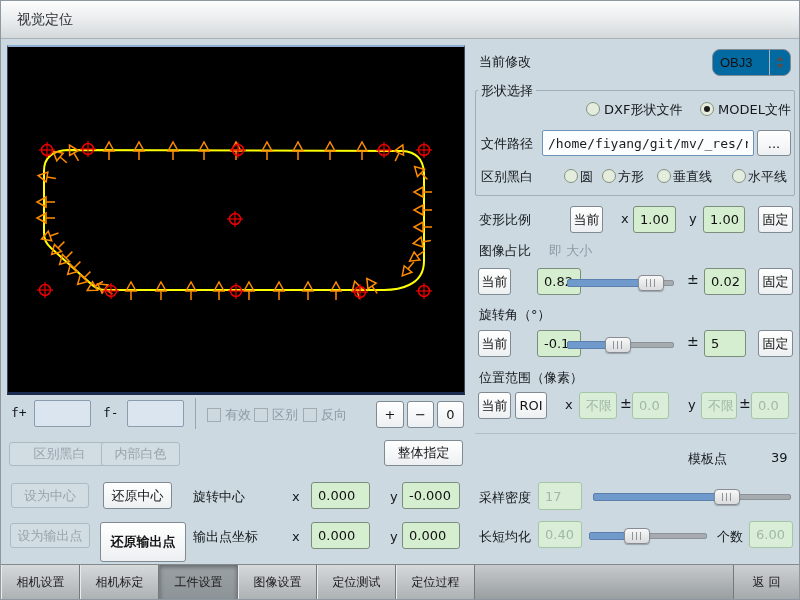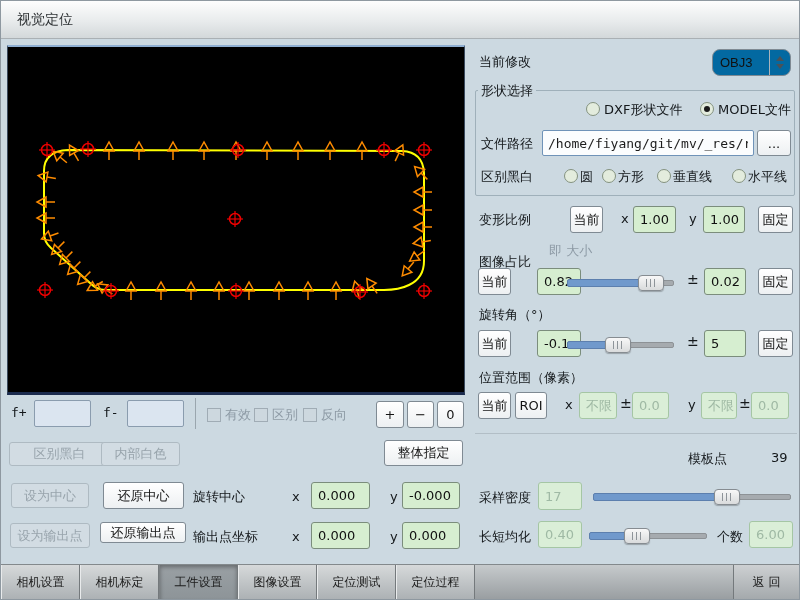--- a/index.html
+++ b/index.html
@@ -379,21 +379,21 @@
     <div class="lbl" style="left:747px;top:129px;">水平线</div>
 
     <div class="lbl" style="left:478px;top:172px;">变形比例</div>
     <div class="btn" style="left:569px;top:167px;width:33px;height:27px;">当前</div>
     <div class="lbl" style="left:620px;top:172px;">x</div>
     <div class="gfield" style="left:632px;top:167px;width:43px;height:27px;">1.00</div>
     <div class="lbl" style="left:688px;top:172px;">y</div>
     <div class="gfield" style="left:702px;top:167px;width:42px;height:27px;">1.00</div>
     <div class="btn" style="left:757px;top:167px;width:35px;height:27px;">固定</div>
 
-    <div class="lbl" style="left:478px;top:214px;font-family:Liberation Serif, serif;">图像占比</div>
+    <div class="lbl" style="left:478px;top:203px;font-family:Liberation Serif, serif;">图像占比</div>
     <div class="glbl" style="left:548px;top:203px;">即 大小</div>
     <div class="btn" style="left:477px;top:229px;width:33px;height:27px;">当前</div>
     <div class="gfield" style="left:536px;top:229px;width:44px;height:27px;">0.82</div>
     <div class="slider" style="left:566px;top:235px;width:107px;">
       <div class="sl-track"></div>
         <div class="sl-fill" style="width: 78%;"></div>
         <div class="sl-handle" style="left: 78%;"></div>
     </div>
     <div class="pm" style="left:686px;top:232px;">±</div>
     <div class="gfield" style="left:703px;top:229px;width:42px;height:27px;">0.02</div>
@@ -461,29 +461,29 @@
 
     <div class="btn" style="left:375px;top:362px;width:28px;height:27px;">+</div>
     <div class="btn" style="left:406px;top:362px;width:27px;height:27px;">−</div>
     <div class="btn" style="left:436px;top:362px;width:27px;height:27px;">0</div>
 
     <div class="btn off" style="left:8px;top:403px;width:101px;height:24px;">区别黑白</div>
     <div class="btn off" style="left:100px;top:403px;width:79px;height:24px;">内部白色</div>
     <div class="btn" style="left:383px;top:401px;width:79px;height:26px;">整体指定</div>
 
     <div class="btn off" style="left:10px;top:444px;width:78px;height:25px;">设为中心</div>
-    <div class="btn" style="left:102px;top:443px;width:81px;height:27px;">还原中心</div>
+    <div class="btn" style="left:102px;top:443px;width:69px;height:27px;">还原中心</div>
     <div class="lbl" style="left:192px;top:449px;">旋转中心</div>
     <div class="lbl" style="left:291px;top:450px;">x</div>
     <div class="gfield" style="left:310px;top:443px;width:59px;height:27px;">0.000</div>
     <div class="lbl" style="left:389px;top:450px;">y</div>
     <div class="gfield" style="left:401px;top:443px;width:58px;height:27px;">-0.000</div>
 
     <div class="btn off" style="left:9px;top:484px;width:80px;height:25px;">设为输出点</div>
-    <div class="btn" style="left:99px;top:483px;width:86px;height:21px;">还原输出点</div>
+    <div class="btn" style="left:99px;top:483px;width:86px;height:40px;font-weight:bold;">还原输出点</div>
     <div class="lbl" style="left:192px;top:489px;">输出点坐标</div>
     <div class="lbl" style="left:291px;top:490px;">x</div>
     <div class="gfield" style="left:310px;top:483px;width:59px;height:27px;">0.000</div>
     <div class="lbl" style="left:389px;top:490px;">y</div>
     <div class="gfield" style="left:401px;top:483px;width:58px;height:27px;">0.000</div>
   </div>
 
   <div class="tabbar">
     <div class="tab">相机设置</div>
     <div class="tab">相机标定</div>

